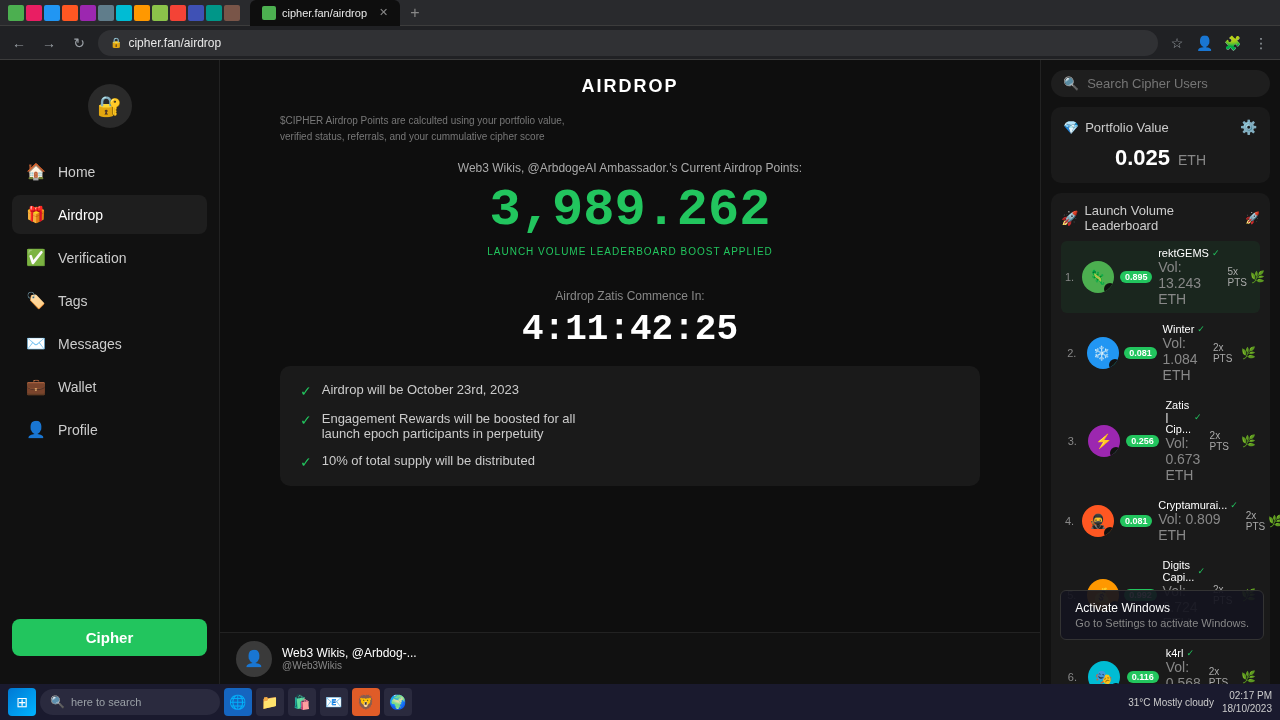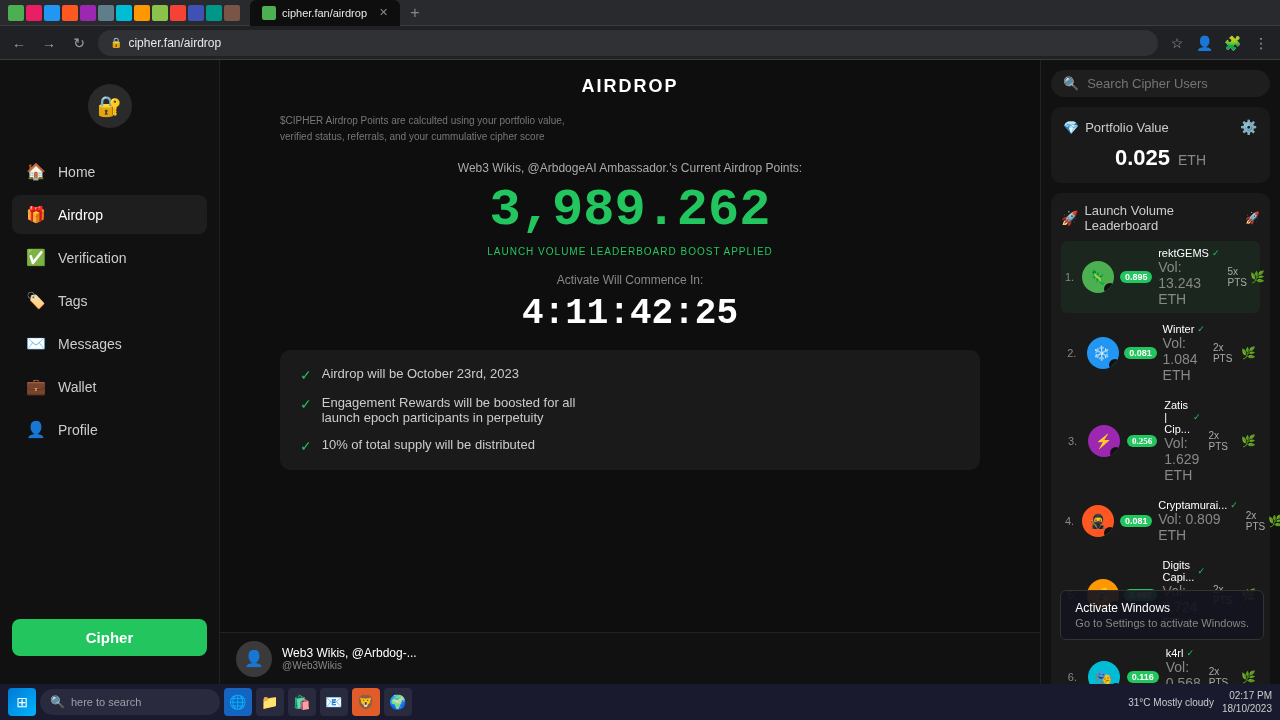--- a/index.html
+++ b/index.html
@@ -221,21 +221,21 @@
       font-weight: 700;
       color: #22c55e;
       font-family: 'Courier New', monospace;
       margin-bottom: 6px;
     }
     .boost-label {
       text-align: center;
       font-size: 10px;
       color: #22c55e;
       letter-spacing: 1px;
-      margin-bottom: 16px;
+      margin-bottom: 32px;
     }
     .countdown-label {
       text-align: center;
       font-size: 12px;
       color: #888;
       margin-bottom: 6px;
     }
     .countdown-value {
       text-align: center;
       font-size: 36px;
@@ -506,21 +506,21 @@
     <div class="main-content">
       <div class="main-header">AIRDROP</div>
       <div class="main-body">
         <div class="airdrop-desc">
           $CIPHER Airdrop Points are calculted using your portfolio value,<br>
           verified status, referrals, and your cummulative cipher score
         </div>
         <div class="airdrop-user-label">Web3 Wikis, @ArbdogeAI Ambassador.'s Current Airdrop Points:</div>
         <div class="airdrop-points-value">3,989.262</div>
         <div class="boost-label">LAUNCH VOLUME LEADERBOARD BOOST APPLIED</div>
-        <div class="countdown-label">Activate Will Commence In:</div>
+        <div class="countdown-label">Airdrop Zatis Commence In:</div>
         <div class="countdown-value">4:11:42:25</div>
         <div class="checklist">
           <div class="checklist-item">
             <span class="check-icon">✓</span>
             <span>Airdrop will be October 23rd, 2023</span>
           </div>
           <div class="checklist-item">
             <span class="check-icon">✓</span>
             <span>Engagement Rewards will be boosted for all<br>launch epoch participants in perpetuity</span>
           </div>
@@ -609,29 +609,29 @@
       <div class="lb-pts">
         2x PTS <span style="font-size:12px;">🌿</span>
       </div>
     </div>
             <div class="leaderboard-item">
       <span class="lb-rank">3.</span>
       <div class="lb-avatar" style="background:#9c27b0;">
         <span style="font-size:14px;">⚡</span>
         <div class="lb-badge" style="background:#111;font-size:7px;color:#22c55e;">✓</div>
       </div>
-      <div style="min-width:28px;display:flex;align-items:center;justify-content:center;font-family:Liberation Serif, serif;">
+      <div style="min-width:28px;display:flex;align-items:center;justify-content:center;">
         <span class="lb-score-badge">0.256</span>
       </div>
       <div class="lb-info">
         <div class="lb-name">
           Zatis | Cip...
           <span class="verified-icon">✓</span>
         </div>
-        <div class="lb-vol">Vol: 1.629 ETH</div>
+        <div class="lb-vol">Vol: 0.673 ETH</div>
       </div>
       <div class="lb-pts">
         2x PTS <span style="font-size:12px;">🌿</span>
       </div>
     </div>
             <div class="leaderboard-item">
       <span class="lb-rank">4.</span>
       <div class="lb-avatar" style="background:#ff5722;">
         <span style="font-size:14px;">🥷</span>
         <div class="lb-badge" style="background:#111;font-size:7px;color:#22c55e;">✓</div>

